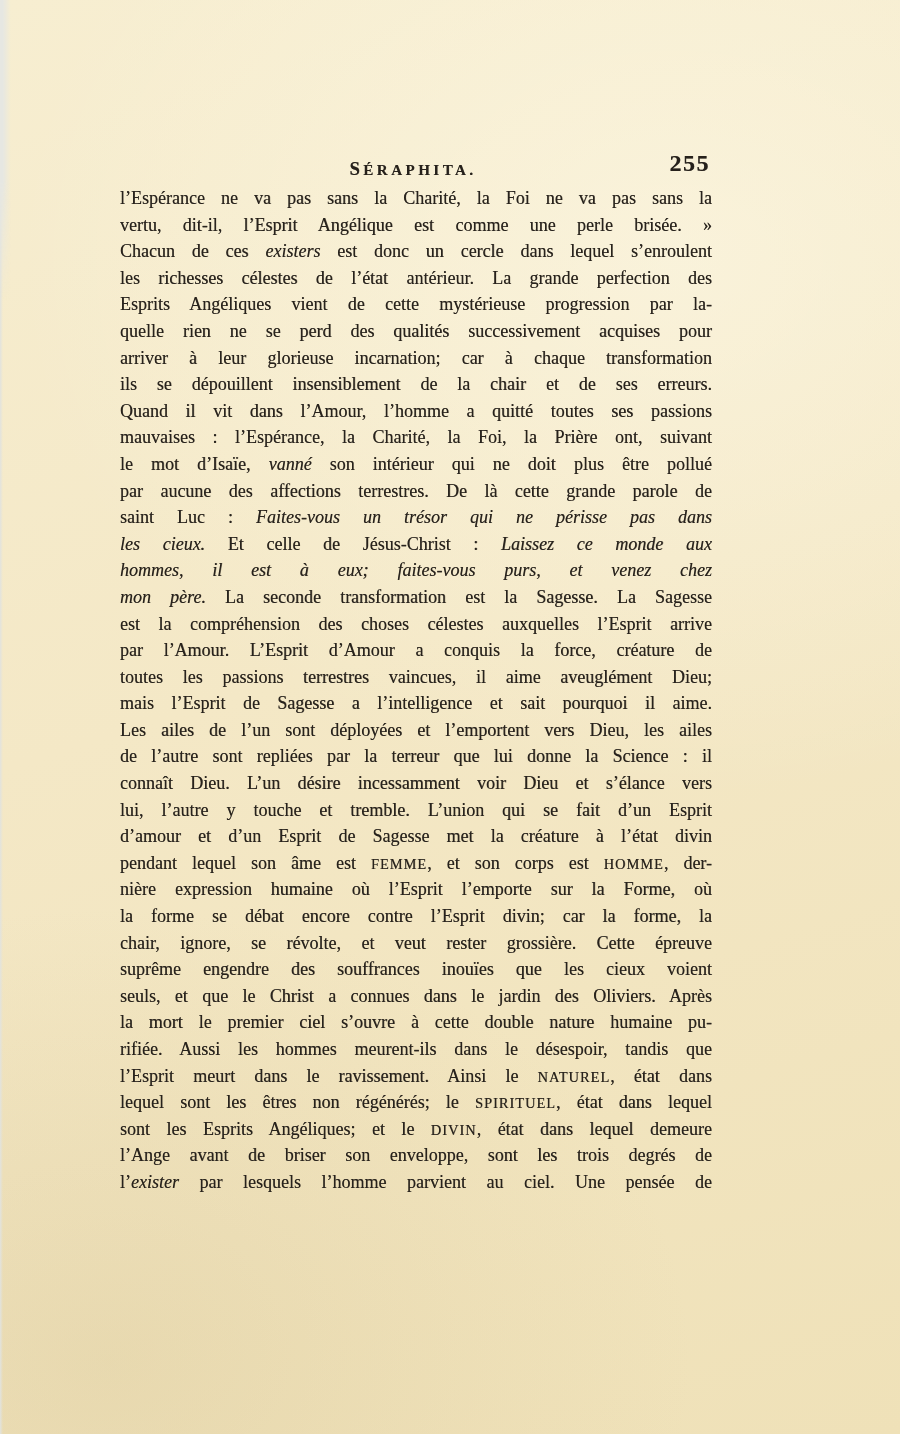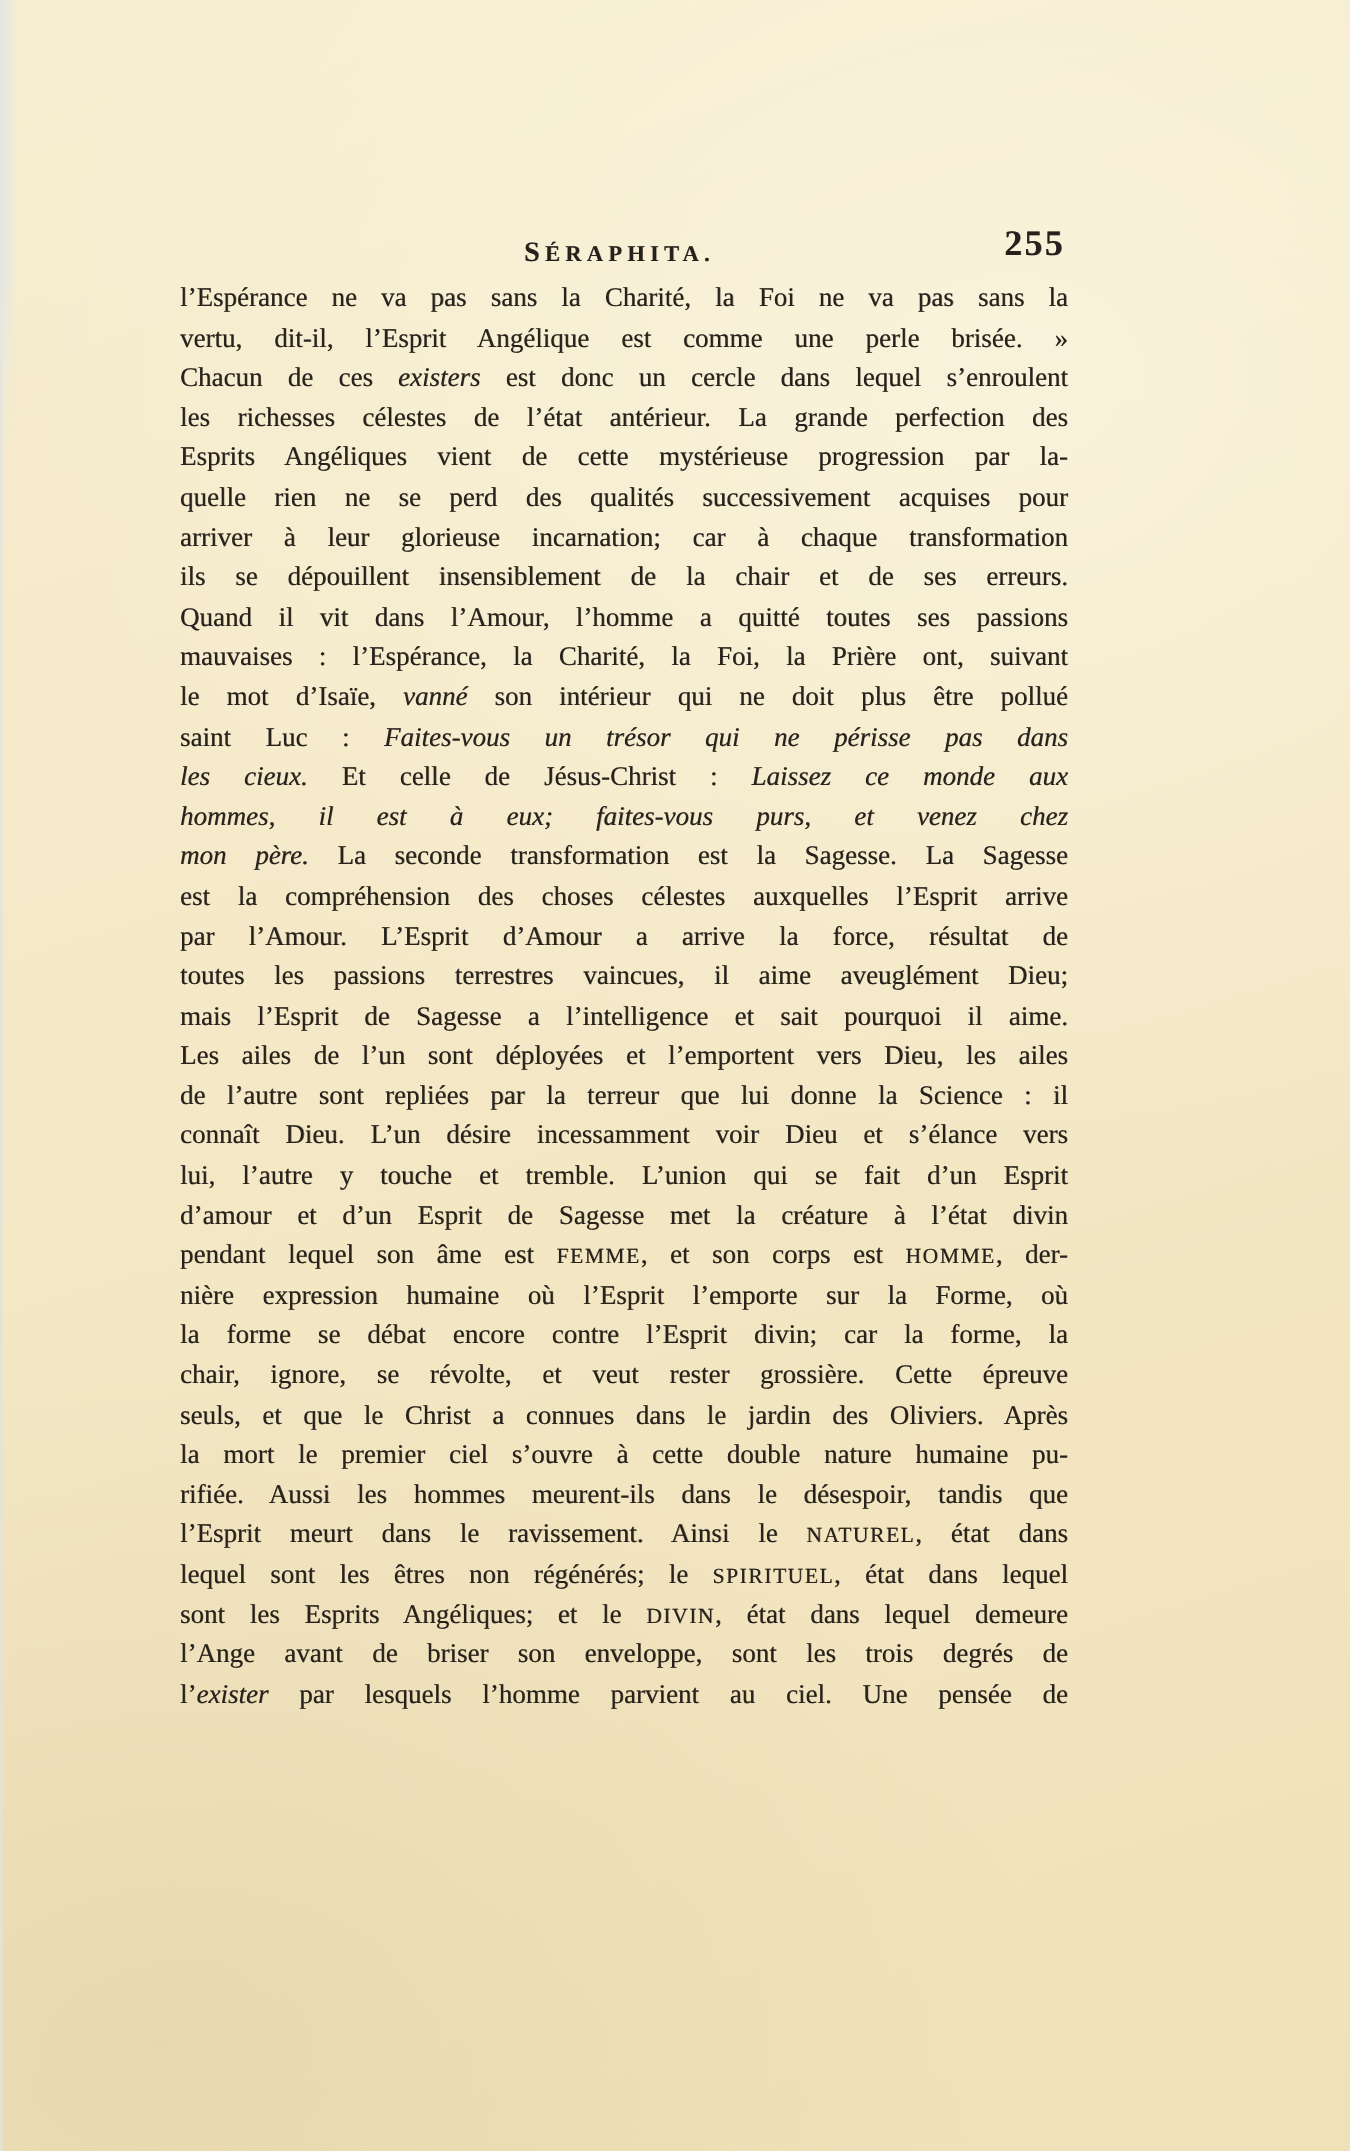--- a/index.html
+++ b/index.html
@@ -102,37 +102,39 @@
       <div class="line"><span>vertu, dit-il, l’Esprit Angélique est comme une perle brisée. »</span></div>
       <div class="line"><span>Chacun de ces </span><span class="it">existers</span><span> est donc un cercle dans lequel s’enroulent</span></div>
       <div class="line"><span>les richesses célestes de l’état antérieur. La grande perfection des</span></div>
       <div class="line"><span>Esprits Angéliques vient de cette mystérieuse progression par la-</span></div>
       <div class="line"><span>quelle rien ne se perd des qualités successivement acquises pour</span></div>
       <div class="line"><span>arriver à leur glorieuse incarnation; car à chaque transformation</span></div>
       <div class="line"><span>ils se dépouillent insensiblement de la chair et de ses erreurs.</span></div>
       <div class="line"><span>Quand il vit dans l’Amour, l’homme a quitté toutes ses passions</span></div>
       <div class="line"><span>mauvaises : l’Espérance, la Charité, la Foi, la Prière ont, suivant</span></div>
       <div class="line"><span>le mot d’Isaïe, </span><span class="it">vanné</span><span> son intérieur qui ne doit plus être pollué</span></div>
+      <div class="line"><span>par aucune des affections terrestres. De là cette grande parole de</span></div>
       <div class="line"><span>saint Luc : </span><span class="it">Faites-vous un trésor qui ne périsse pas dans</span></div>
       <div class="line"><span class="it">les cieux.</span><span> Et celle de Jésus-Christ : </span><span class="it">Laissez ce monde aux</span></div>
       <div class="line"><span class="it">hommes, il est à eux; faites-vous purs, et venez chez</span></div>
       <div class="line"><span class="it">mon père.</span><span> La seconde transformation est la Sagesse. La Sagesse</span></div>
       <div class="line"><span>est la compréhension des choses célestes auxquelles l’Esprit arrive</span></div>
-      <div class="line"><span>par l’Amour. L’Esprit d’Amour a arrive la force, résultat de</span></div>
+      <div class="line"><span>par l’Amour. L’Esprit d’Amour a conquis la force, créature de</span></div>
       <div class="line"><span>toutes les passions terrestres vaincues, il aime aveuglément Dieu;</span></div>
       <div class="line"><span>mais l’Esprit de Sagesse a l’intelligence et sait pourquoi il aime.</span></div>
       <div class="line"><span>Les ailes de l’un sont déployées et l’emportent vers Dieu, les ailes</span></div>
       <div class="line"><span>de l’autre sont repliées par la terreur que lui donne la Science : il</span></div>
       <div class="line"><span>connaît Dieu. L’un désire incessamment voir Dieu et s’élance vers</span></div>
       <div class="line"><span>lui, l’autre y touche et tremble. L’union qui se fait d’un Esprit</span></div>
       <div class="line"><span>d’amour et d’un Esprit de Sagesse met la créature à l’état divin</span></div>
       <div class="line"><span>pendant lequel son âme est </span><span class="sc">FEMME</span><span>, et son corps est </span><span class="sc">HOMME</span><span>, der-</span></div>
       <div class="line"><span>nière expression humaine où l’Esprit l’emporte sur la Forme, où</span></div>
       <div class="line"><span>la forme se débat encore contre l’Esprit divin; car la forme, la</span></div>
       <div class="line"><span>chair, ignore, se révolte, et veut rester grossière. Cette épreuve</span></div>
+      <div class="line"><span>suprême engendre des souffrances inouïes que les cieux voient</span></div>
       <div class="line"><span>seuls, et que le Christ a connues dans le jardin des Oliviers. Après</span></div>
       <div class="line"><span>la mort le premier ciel s’ouvre à cette double nature humaine pu-</span></div>
       <div class="line"><span>rifiée. Aussi les hommes meurent-ils dans le désespoir, tandis que</span></div>
       <div class="line"><span>l’Esprit meurt dans le ravissement. Ainsi le </span><span class="sc">NATUREL</span><span>, état dans</span></div>
       <div class="line"><span>lequel sont les êtres non régénérés; le </span><span class="sc">SPIRITUEL</span><span>, état dans lequel</span></div>
       <div class="line"><span>sont les Esprits Angéliques; et le </span><span class="sc">DIVIN</span><span>, état dans lequel demeure</span></div>
       <div class="line"><span>l’Ange avant de briser son enveloppe, sont les trois degrés de</span></div>
       <div class="line"><span>l’</span><span class="it">exister</span><span> par lesquels l’homme parvient au ciel. Une pensée de</span></div>
     </div>
 </div>

